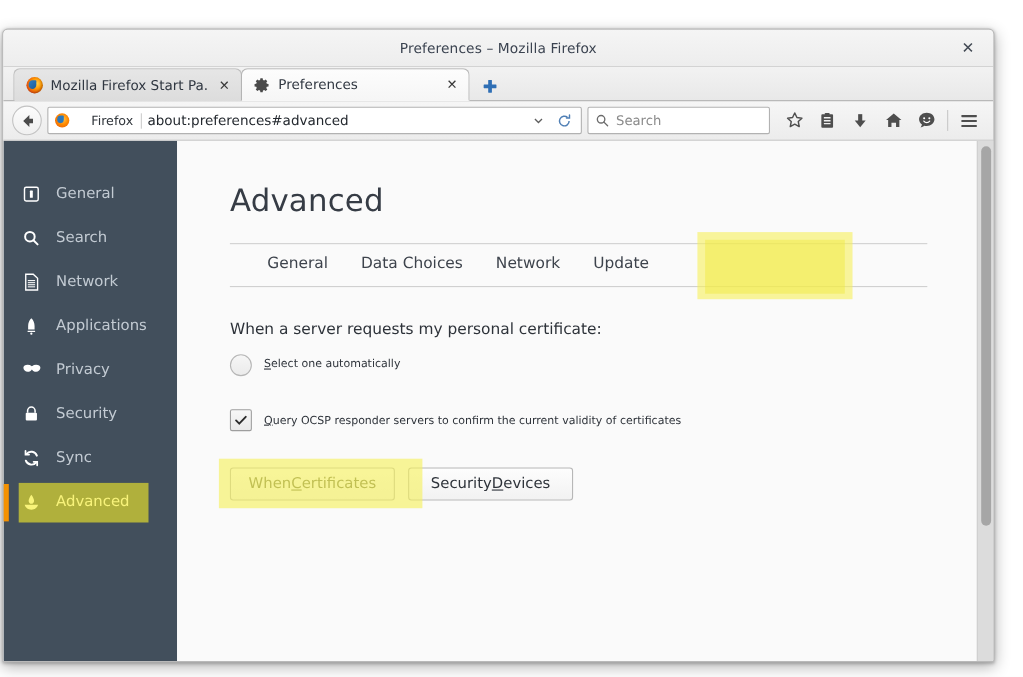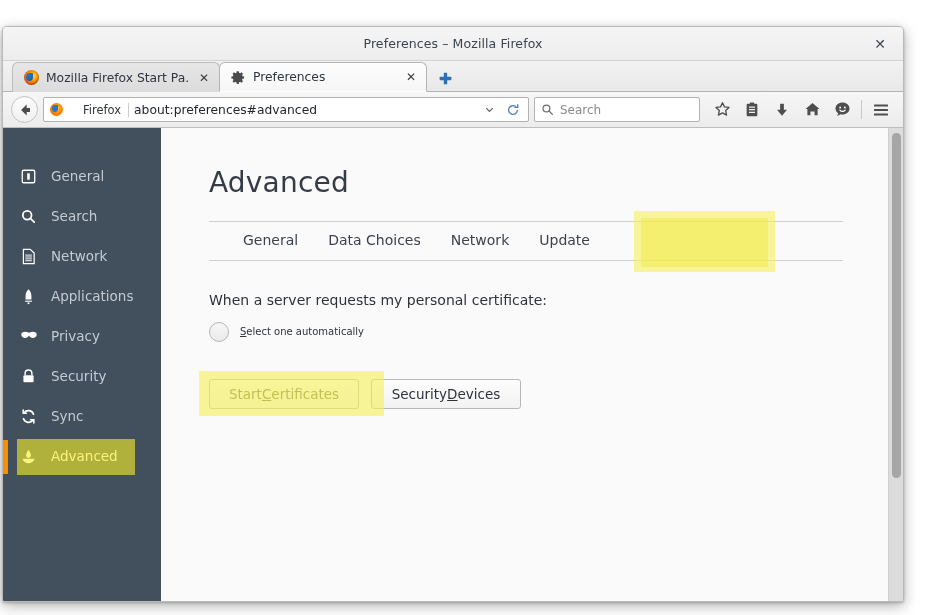--- a/index.html
+++ b/index.html
@@ -711,25 +711,33 @@
       <div class="section">
 
         <div class="section-label">When a server requests my personal certificate:</div>
 
         <div class="radio-row">
           <span class="radio"></span>
           <span class="opt-label"><u>S</u><span>elect one automatically</span></span>
         </div>
 
 
+        <div class="check-row">
+          <span class="checkbox">
+            <svg width="14" height="14" viewBox="0 0 14 14" fill="none" stroke="#2b2b2b" stroke-width="1.7" stroke-linecap="round" stroke-linejoin="round">
+              <path d="M2.6 7.2 5.5 10.2 11.4 3.9"></path>
+            </svg>
+          </span>
+          <span class="opt-label"><u>Q</u><span>uery OCSP responder servers to confirm the current validity of certificates</span></span>
+        </div>
 
         <div class="btnrow">
           <div class="btn-hl"></div>
           <button class="btn dim">
-              <span>Start </span>
+              <span>When </span>
               <u>C</u>
               <span>ertificates</span>
             </button>
           <button class="btn">
               <span>Security </span>
               <u>D</u>
               <span>evices</span>
             </button>
         </div>
       </div>

